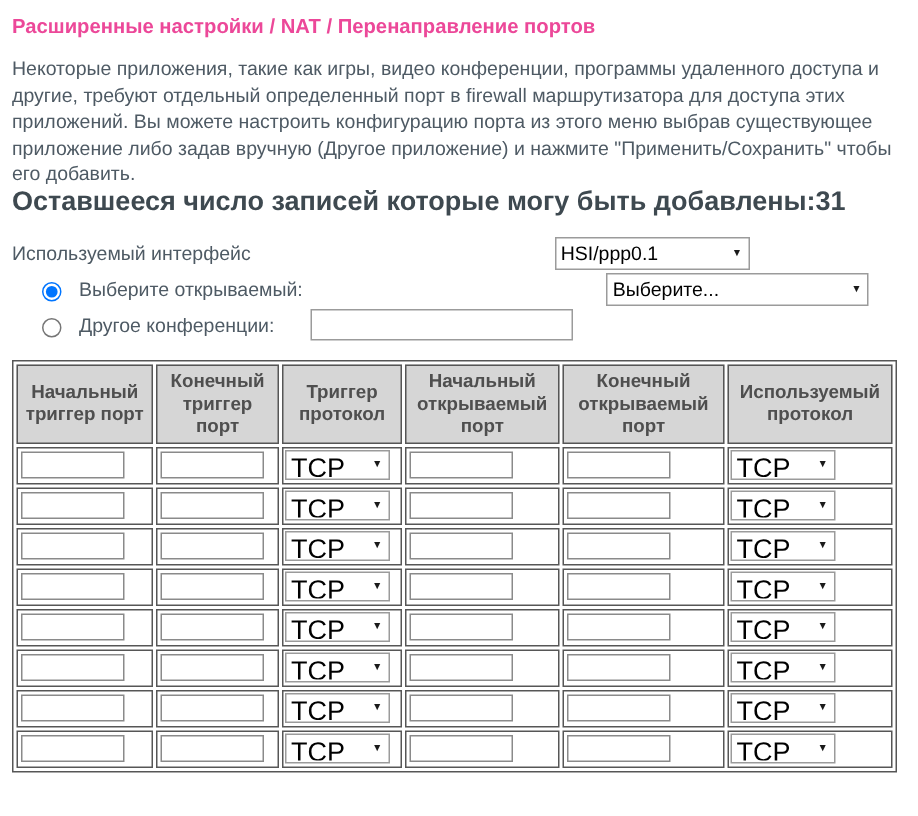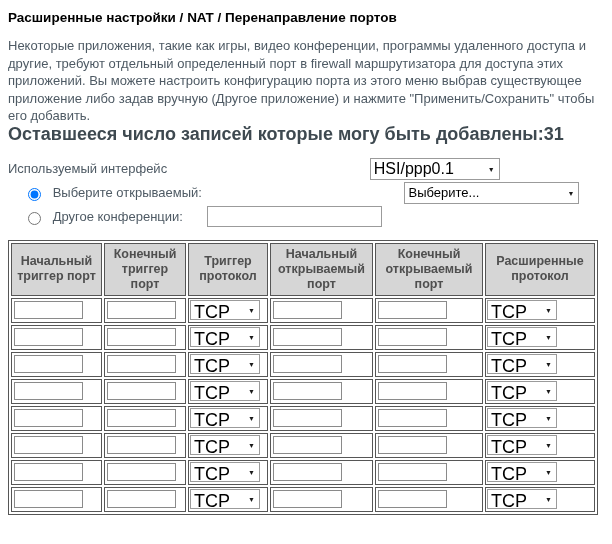--- a/index.html
+++ b/index.html
@@ -9,21 +9,21 @@
     background: #ffffff;
     font-family: "Liberation Sans", sans-serif;
     font-size: 13px;
     color: #4e5a64;
     padding: 8px;
     overflow: hidden;
   }
   .page-title {
     font-size: 13.5px;
     font-weight: bold;
-    color: #000000;
+    color: #ec4899;
     margin: 2px 0 0 0;
   }
   .description {
     margin: 12px 0 0 0;
     width: 600px;
     line-height: 17.5px;
   }
   .remaining {
     margin: 0;
     font-weight: bold;
@@ -51,21 +51,21 @@
     padding: 1px 16px 1px 3px;
     margin: 0;
   }
   .sel .arrow {
     position: absolute; right: 5px; top: 50%;
     transform: translateY(-50%);
     font-size: 7px; line-height: 1; color: #1a1a1a;
     pointer-events: none;
   }
   .sel-interface { width: 130px; }
-  .sel-interface select { height: 22px; font-size: 16px; }
+  .sel-interface select { height: 22px; font-size: 13px; }
   .sel-app { width: 175px; }
   .sel-app select { height: 22px; font-size: 13px; }
   .sel-small { width: 70px; }
   .sel-small select { height: 20px; font-size: 18px; }
 
   .custom-input {
     width: 175px; height: 21px;
     border: 1px solid #9b9b9b;
     padding: 0 3px;
     font-size: 13px;
@@ -155,21 +155,21 @@
       <col style="width: 108px;">
       <col style="width: 110px;">
     </colgroup>
   <thead>
     <tr>
         <th>Начальный триггер порт</th>
         <th>Конечный триггер порт</th>
         <th>Триггер протокол</th>
         <th>Начальный открываемый порт</th>
         <th>Конечный открываемый порт</th>
-        <th>Расширенные протокол</th>
+        <th>Используемый протокол</th>
       </tr>
   </thead>
   <tbody>
       <tr>
         <td><input type="text" class="cell-input" style=""></td>
         <td><input type="text" class="cell-input" style=""></td>
         <td><span class="sel sel-small"><select><option>TCP</option></select><span class="arrow">▼</span></span></td>
         <td><input type="text" class="cell-input" style=""></td>
         <td><input type="text" class="cell-input" style=""></td>
         <td><span class="sel sel-small"><select><option>TCP</option></select><span class="arrow">▼</span></span></td>

